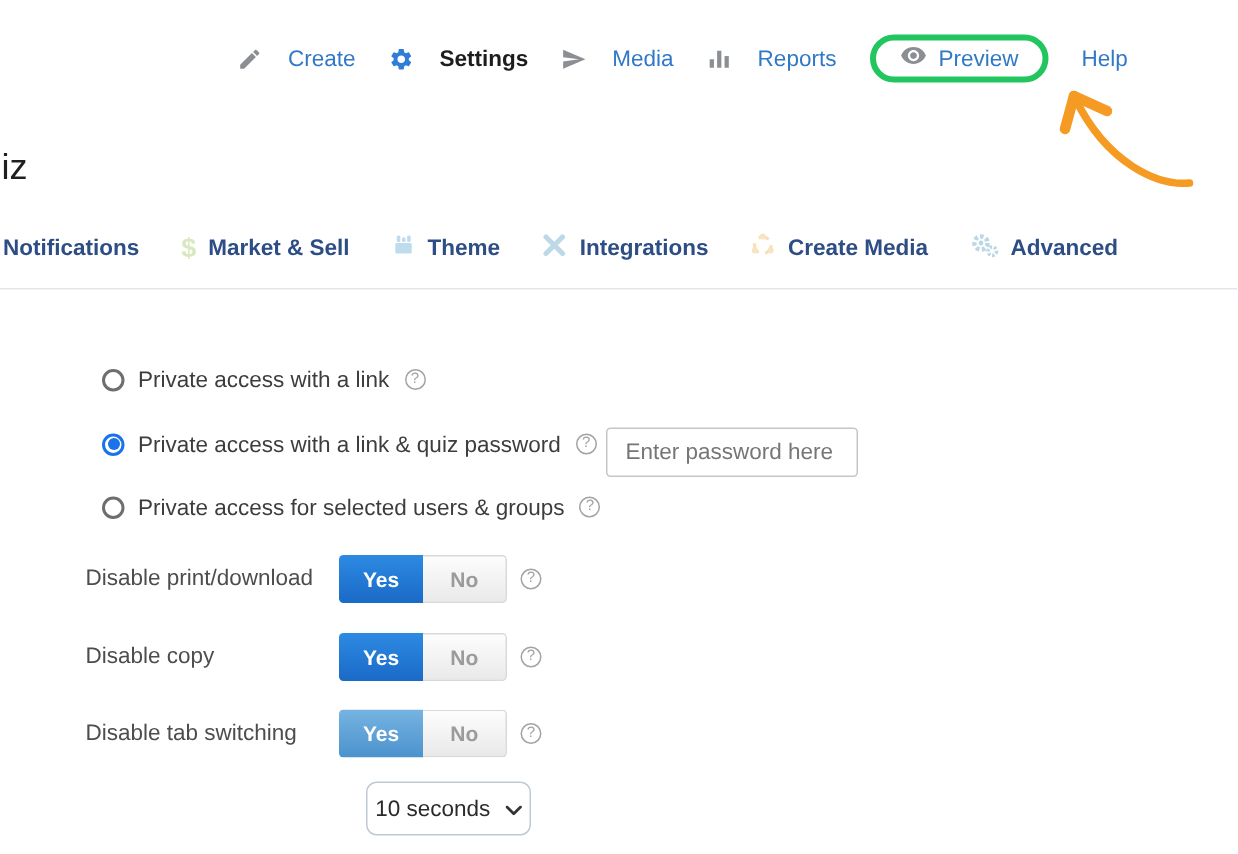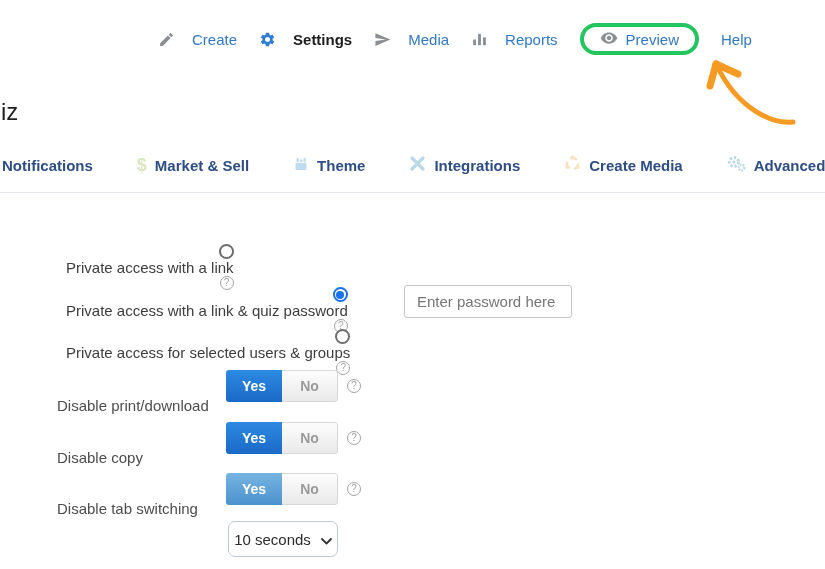--- a/index.html
+++ b/index.html
@@ -44,37 +44,37 @@
 
   
   .quiz-title {
     position: absolute; left: 1px; top: 98px;
     font-size: 24px; color: #1f1f1f;
   }
 
   
   .tabbar {
     position: absolute; left: 2px; top: 153px; height: 24px;
-    display: flex; align-items: center; gap: 44px;
+    display: flex; align-items: center; gap: 28px;
   }
   .tab {
     display: flex; align-items: center; gap: 8px;
     font-size: 15px; font-weight: 700; color: #2d4d85;
     cursor: pointer; white-space: nowrap;
   }
   .tab .dollar-glyph { font-size: 18px; font-weight: 700; color: #d9e8c0; line-height: 1; }
   .divider {
     position: absolute; left: 0; top: 192px; width: 825px; height: 1px;
     background: #e2e6ea;
   }
 
   
   .radio-row {
-    position: absolute; left: 57px; height: 18px;
-    display: flex; align-items: flex-end; cursor: default; flex-direction: column;
+    position: absolute; left: 68px; height: 18px;
+    display: flex; align-items: center; cursor: default;
   }
   .radio-row.r1 { top: 244px; }
   .radio-row.r2 { top: 287px; }
   .radio-row.r3 { top: 329px; }
   .radio-circle {
     width: 15px; height: 15px; border-radius: 50%;
     border: 2px solid #6e6e6e; background: #fff; cursor: pointer;
     flex: 0 0 auto; display: flex; align-items: center; justify-content: center;
   }
   .radio-circle.selected { border-color: #1a73e8; }
@@ -101,42 +101,42 @@
   }
   .password-input::placeholder { color: #767676; }
 
   
   .toggle-row { position: absolute; left: 57px; width: 330px; height: 32px; }
   .toggle-row.t1 { top: 370px; }
   .toggle-row.t2 { top: 422px; }
   .toggle-row.t3 { top: 473px; }
   .toggle-label {
     position: absolute; left: 0; top: 0; height: 32px; line-height: 32px;
-    font-size: 15px; color: #4d4d4d; white-space: nowrap; margin-top: 20px;
+    font-size: 15px; color: #4d4d4d; white-space: nowrap;
   }
   .toggle-group {
     position: absolute; left: 169px; top: 0;
     display: flex; height: 32px; border-radius: 3px; overflow: hidden;
   }
   .seg {
     width: 56px; display: flex; align-items: center; justify-content: center;
     font-size: 14px; font-weight: 700; cursor: pointer;
   }
   .seg.yes { background: linear-gradient(#2d8ae2, #1a6ac7); color: #ffffff; }
   .seg.yes.light { background: linear-gradient(#76b4e2, #4b92cd); }
   .seg.no {
     background: linear-gradient(#fdfdfd, #e9e9e9);
     color: #9b9b9b; border: 1px solid #d8d8d8; border-left: none;
     border-radius: 0 3px 3px 0;
   }
   .toggle-row .help-circle { position: absolute; left: 290px; top: 9px; margin-left: 0; }
 
   
   .delay-select {
-    position: absolute; left: 228px; top: 521px; width: 110px; height: 36px;
+    position: absolute; left: 244px; top: 521px; width: 110px; height: 36px;
     border: 1px solid #bfc9d2; border-radius: 7px; background: #fff;
     display: flex; align-items: center; justify-content: center; gap: 10px;
     font-size: 15px; color: #2b2b2b; cursor: pointer;
   }
 </style>
 </head>
 <body>
 
 <div class="topnav">
 

